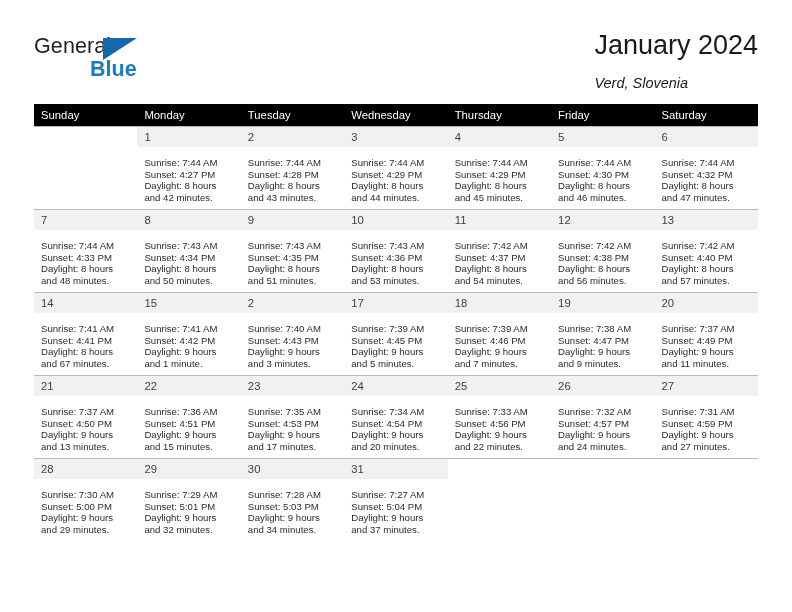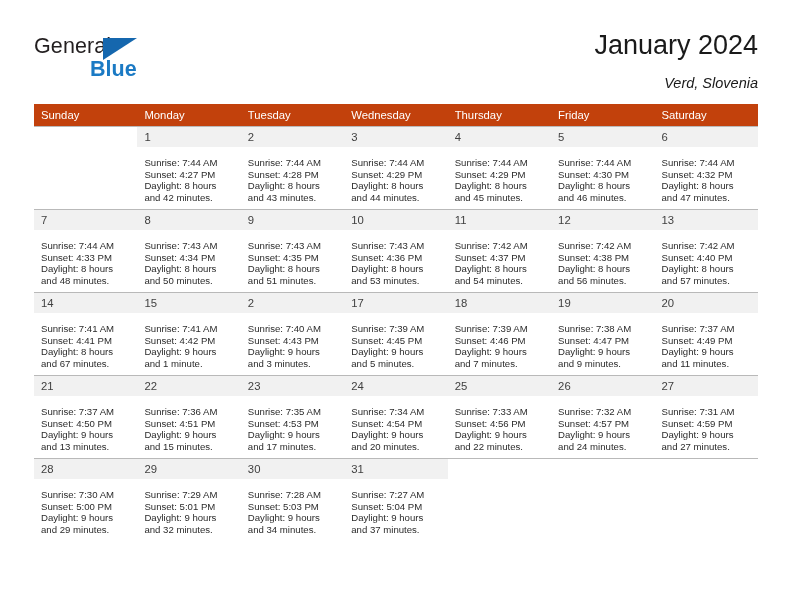--- a/index.html
+++ b/index.html
@@ -61,21 +61,20 @@
     width: 0;
     height: 0;
     border-left: 34px solid #1567ae;
     border-bottom: 22px solid transparent;
   }
 
   .title-block {
     position: absolute;
     right: 34px;
     top: 28px;
-    text-align: right;
   }
   .cal-title {
     font-size: 27px;
     color: #1a1a1a;
     line-height: 34px;
     white-space: nowrap;
     font-weight: normal;
   }
   .cal-subtitle {
     font-size: 14.5px;
@@ -89,21 +88,21 @@
   
   .calendar {
     position: absolute;
     left: 34px;
     top: 104px;
     width: 724px;
     border-collapse: collapse;
     table-layout: fixed;
   }
   .calendar th {
-    background: #c2410c;
+    background: #000000;
     color: #ffffff;
     font-size: 11.3px;
     font-weight: normal;
     text-align: left;
     padding: 5px 0 5px 7px;
     height: 11px;
     border: none;
   }
   .calendar td {
     width: 103.42px;

